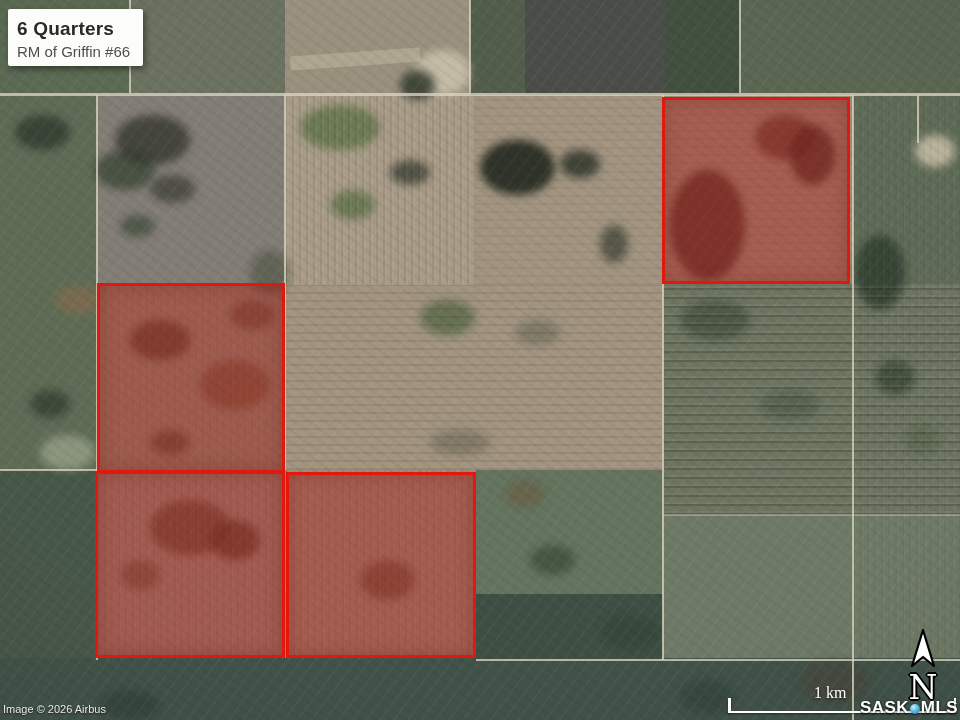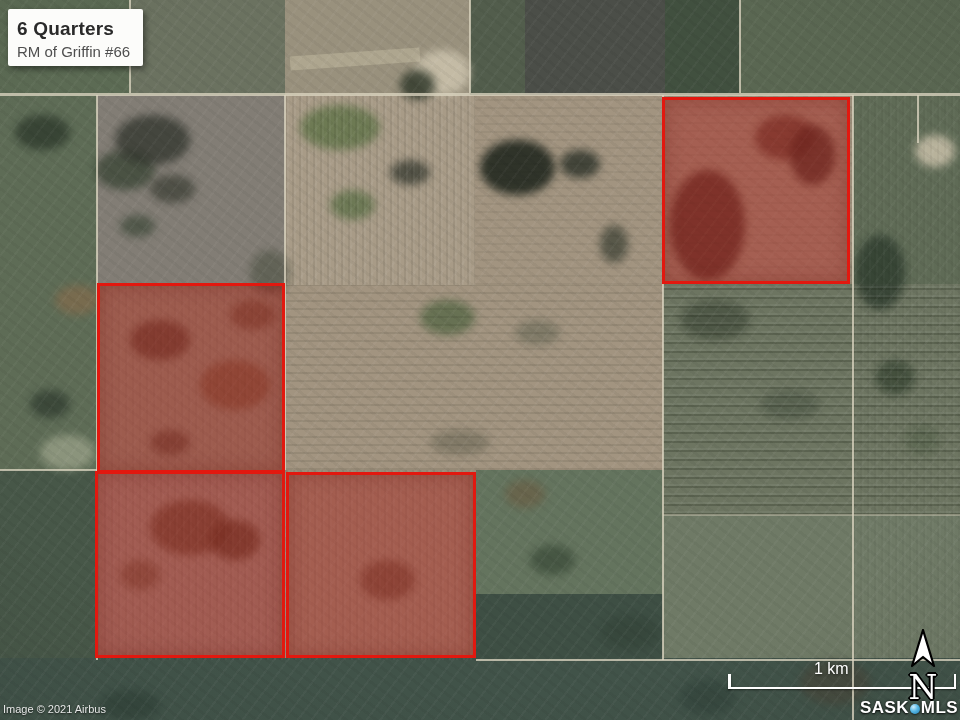--- a/index.html
+++ b/index.html
@@ -26,21 +26,21 @@
       background:#fcfcfa;border-radius:2px;padding:9px 10px 8px 9px;
       box-shadow:2px 3px 6px rgba(0,0,0,0.45);}
   .title-card h1{margin:0;font-size:19px;line-height:21px;font-weight:bold;color:#2a2a2a;letter-spacing:0.2px;}
   .title-card p{margin:6px 0 0 0;font-size:15px;line-height:13px;color:#4f4f4f;}
   .ge-logo{position:absolute;left:10px;top:658px;z-index:6;color:#fff;font-size:30px;
       text-shadow:0 1px 4px rgba(0,0,0,0.55);letter-spacing:-0.3px;}
   .ge-logo .g1{font-weight:500;}
   .ge-logo .g2{font-weight:300;margin-left:9px;opacity:0.96;}
   .copyright{position:absolute;left:3px;top:703px;z-index:6;color:rgba(255,255,255,0.88);
       font-size:11px;text-shadow:0 1px 2px rgba(0,0,0,0.7);}
-  .scalebar{position:absolute;left:728px;top:662px;width:228px;height:27px;z-index:5;}
+  .scalebar{position:absolute;left:728px;top:686px;width:228px;height:27px;z-index:5;font-family:Liberation Serif, serif;}
   .scalebar .line{position:absolute;left:0;right:0;bottom:0;height:2.5px;background:#fff;box-shadow:0 1px 2px rgba(0,0,0,0.5);}
   .scalebar .tick{position:absolute;bottom:0;width:2.5px;height:15px;background:#fff;box-shadow:0 1px 2px rgba(0,0,0,0.5);}
   .scalebar .t-l{left:0;} .scalebar .t-r{right:0;}
   .scalebar .lbl{position:absolute;left:86px;top:-2px;color:#fff;font-size:16px;
       text-shadow:0 1px 3px rgba(0,0,0,0.6);}
   .mls{position:absolute;left:860px;top:698px;z-index:6;display:flex;align-items:center;
       color:#fff;font-weight:bold;font-size:17px;letter-spacing:0.4px;
       text-shadow:0 1px 2px rgba(0,0,0,0.8),0 0 3px rgba(0,0,0,0.5);}
   .mls .dot{width:10px;height:10px;border-radius:50%;margin:2px 1px 0 1px;
       background:radial-gradient(circle at 35% 30%,#cfeefd 0%,#58b7e4 45%,#1f7fb5 100%);
@@ -151,21 +151,21 @@
       <div class="parcel" style="left: 95px; top: 471px; width: 190px; height: 187px; background: rgba(178, 32, 26, 0.42); border-color: rgb(226, 24, 15);"></div>
       <div class="parcel" style="left: 286px; top: 472px; width: 190px; height: 186px; background: rgba(178, 32, 26, 0.42); border-color: rgb(226, 24, 15);"></div>
     </div>
 
   <div class="title-card">
     <h1>6 Quarters</h1>
     <p>RM of Griffin #66</p>
   </div>
 
 
-  <div class="copyright">Image © 2021 Airbus</div>
+  <div class="copyright">Image © 2026 Airbus</div>
 
   <div class="scalebar">
     <span class="lbl">1 km</span>
     <div class="tick t-l"></div>
     <div class="tick t-r"></div>
     <div class="line"></div>
   </div>
 
   <div class="mls">
     <span>SASK</span>

